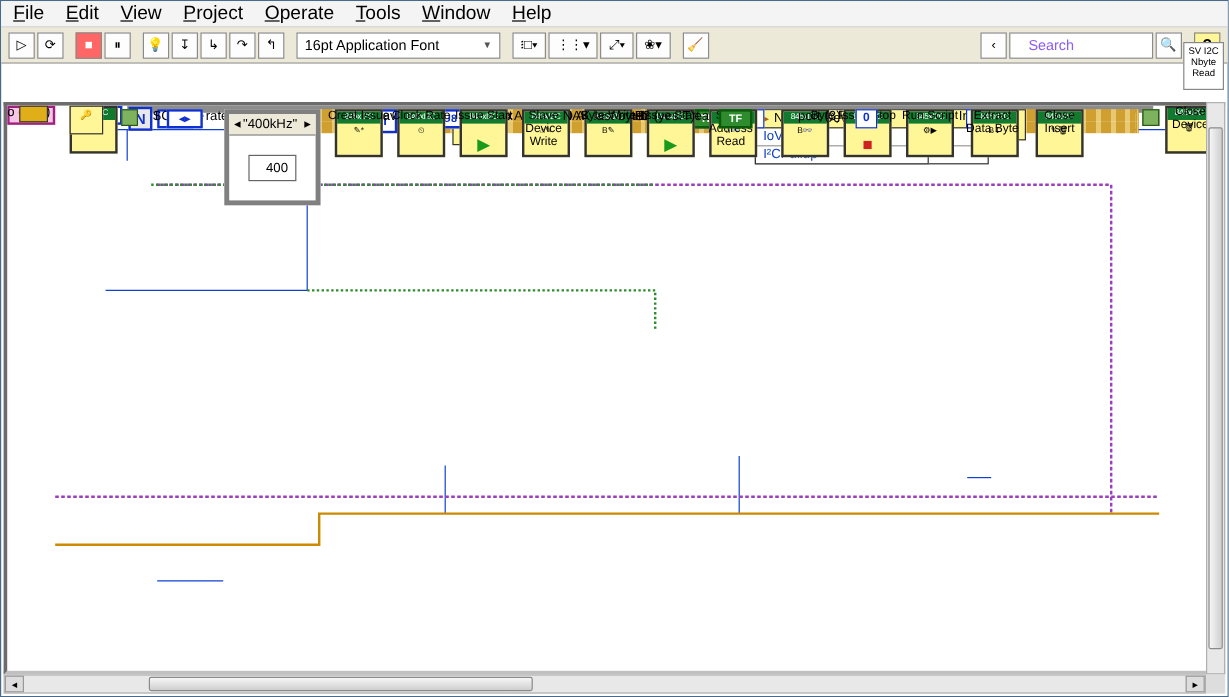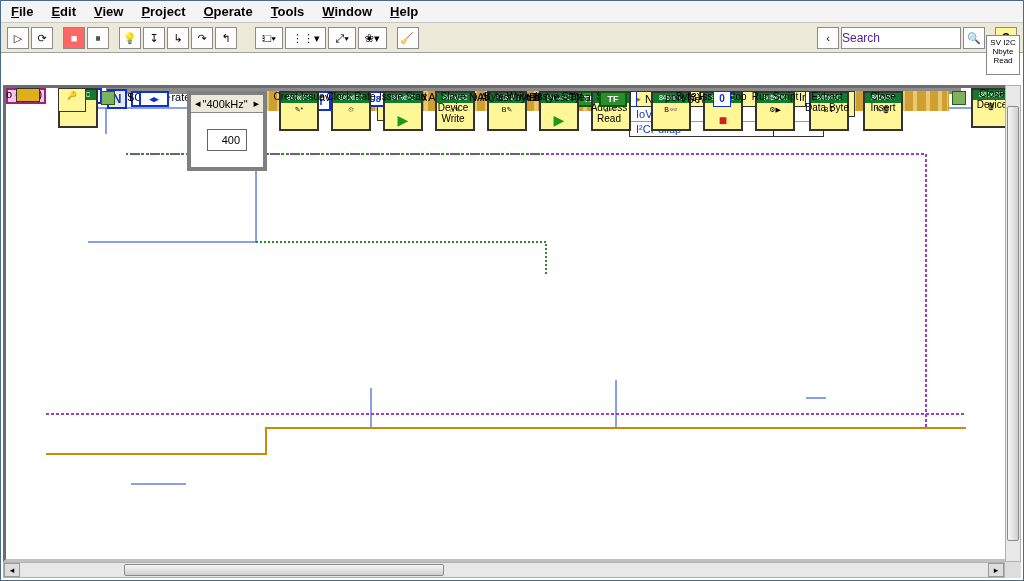--- a/index.html
+++ b/index.html
@@ -12,36 +12,36 @@
   .titlebar .title { flex:1; font-size:13px; color:#000; }
   .titlebar .winbtns { display:flex; height:22px; margin-right:2px; }
   .wbtn { width:30px; height:20px; margin-left:1px; border:1px solid #6a88ac; border-top:none;
           background:linear-gradient(#eef5fc,#cfe2f6); font-size:11px; text-align:center; line-height:18px;
           border-radius:0 0 3px 3px; }
   .wbtn.close { width:48px; background:linear-gradient(#f8aeae,#e55b52 50%,#d2302a); color:#fff; font-weight:bold; }
 
   
   .menubar { height:22px; background:#f4f4f4; border-bottom:1px solid #c8c8c8; padding:0 10px;
              display:flex; align-items:center; }
-  .menuitem { font-size:13px; margin-right:18px; text-decoration:underline dotted transparent;font-weight:bold; }
+  .menuitem { font-size:16px; margin-right:18px; text-decoration:underline dotted transparent; }
   .menuitem u { text-decoration:underline; }
 
   
   .toolbar { height:30px; background:#ece9d8; border-bottom:1px solid #a0a0a0; display:flex; align-items:center;
              padding:0 6px; gap:2px; }
   .tbtn { width:22px; height:22px; border:1px solid #8b8b8b; background:#fdfdfd; font-size:11px;
           line-height:20px; text-align:center; }
   .tbtn.wide { width:auto; padding:0 6px; }
   .tsep { width:6px; }
   .fontbox { height:22px; border:1px solid #8b8b8b; background:#fff; font-size:12px; padding:0 6px 0 6px;
              display:flex; align-items:center; width:170px; }
   .fontbox::after { content:"▼"; font-size:8px; margin-left:auto; color:#555; }
   .tspacer { flex:1; }
   .search { width:120px; height:22px; border:1px solid #8b8b8b; background:#fff; font-size:12px;
-            padding:0 0; color:#4c1d95; display:flex; align-items:center; }
+            padding:0 15px; color:#8b5cf6; display:flex; align-items:center; }
   .helpbtn { width:22px; height:22px; border:1px solid #8b8b8b; background:#fff697; font-weight:bold;
              text-align:center; line-height:20px; font-size:13px; }
   .svbox { width:34px; height:40px; border:1px solid #888; background:#fff; font-size:8px; text-align:center;
            position:absolute; right:3px; top:34px; line-height:9px; padding-top:2px; }
 
   
   .diagram-wrap { position:absolute; left:2px; right:2px; top:84px; bottom:18px; border:3px inset #c0c0c0;
                   background:#fff; overflow:hidden; }
   .diagram { position:absolute; left:0; top:0; width:1040px; height:480px; }
 
@@ -143,20 +143,21 @@
     <div class="tsep"></div>
     <div class="tbtn" style="background:#f66;color:#fff">■</div>
     <div class="tbtn">⏸</div>
     <div class="tsep"></div>
     <div class="tbtn">💡</div>
     <div class="tbtn">↧</div>
     <div class="tbtn">↳</div>
     <div class="tbtn">↷</div>
     <div class="tbtn">↰</div>
     <div class="tsep"></div>
+    <div class="fontbox">16pt Application Font</div>
     <div class="tsep"></div>
     <div class="tbtn wide">፧□▾</div>
     <div class="tbtn wide">⋮⋮▾</div>
     <div class="tbtn wide">⤢▾</div>
     <div class="tbtn wide">❀▾</div>
     <div class="tsep"></div>
     <div class="tbtn">🧹</div>
     <div class="tspacer"></div>
     <div class="tbtn">‹</div>
     <div class="search">Search</div>

